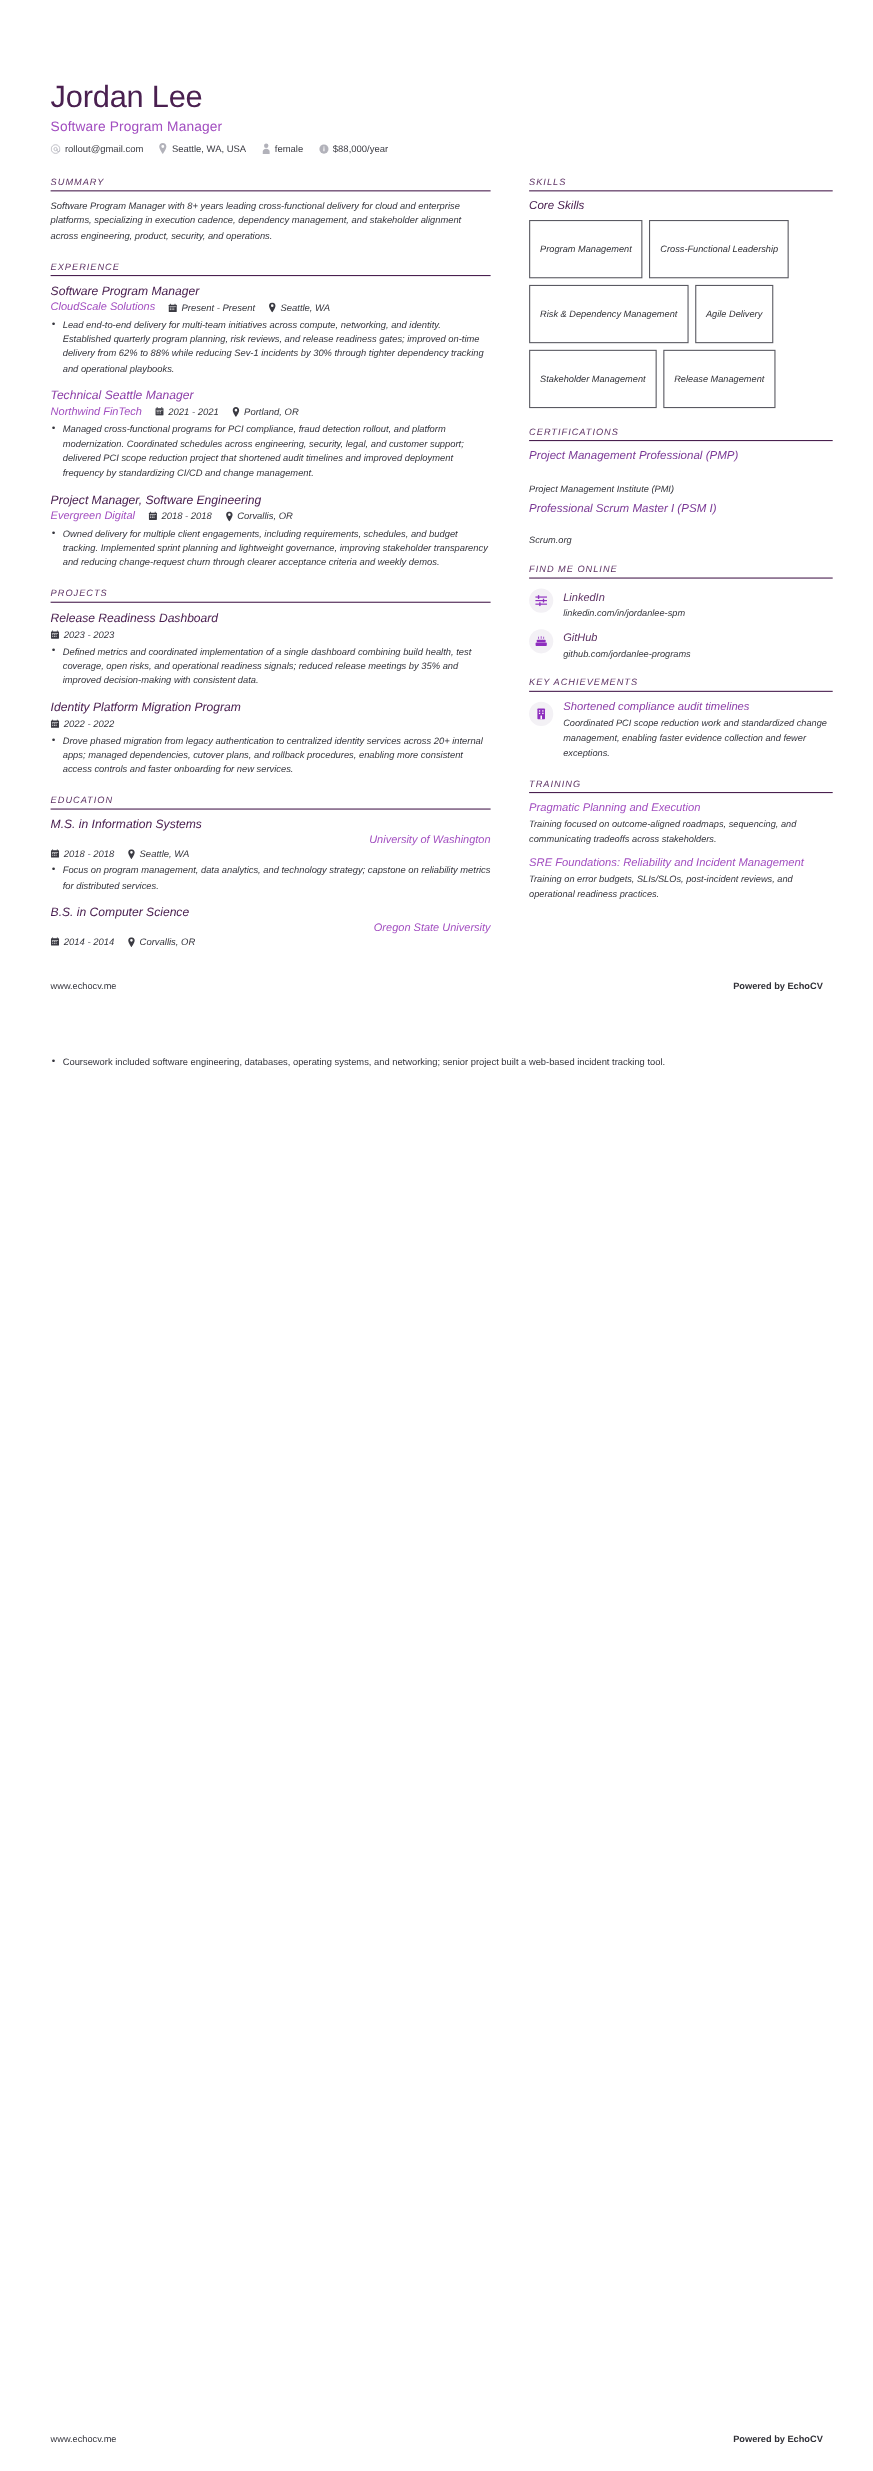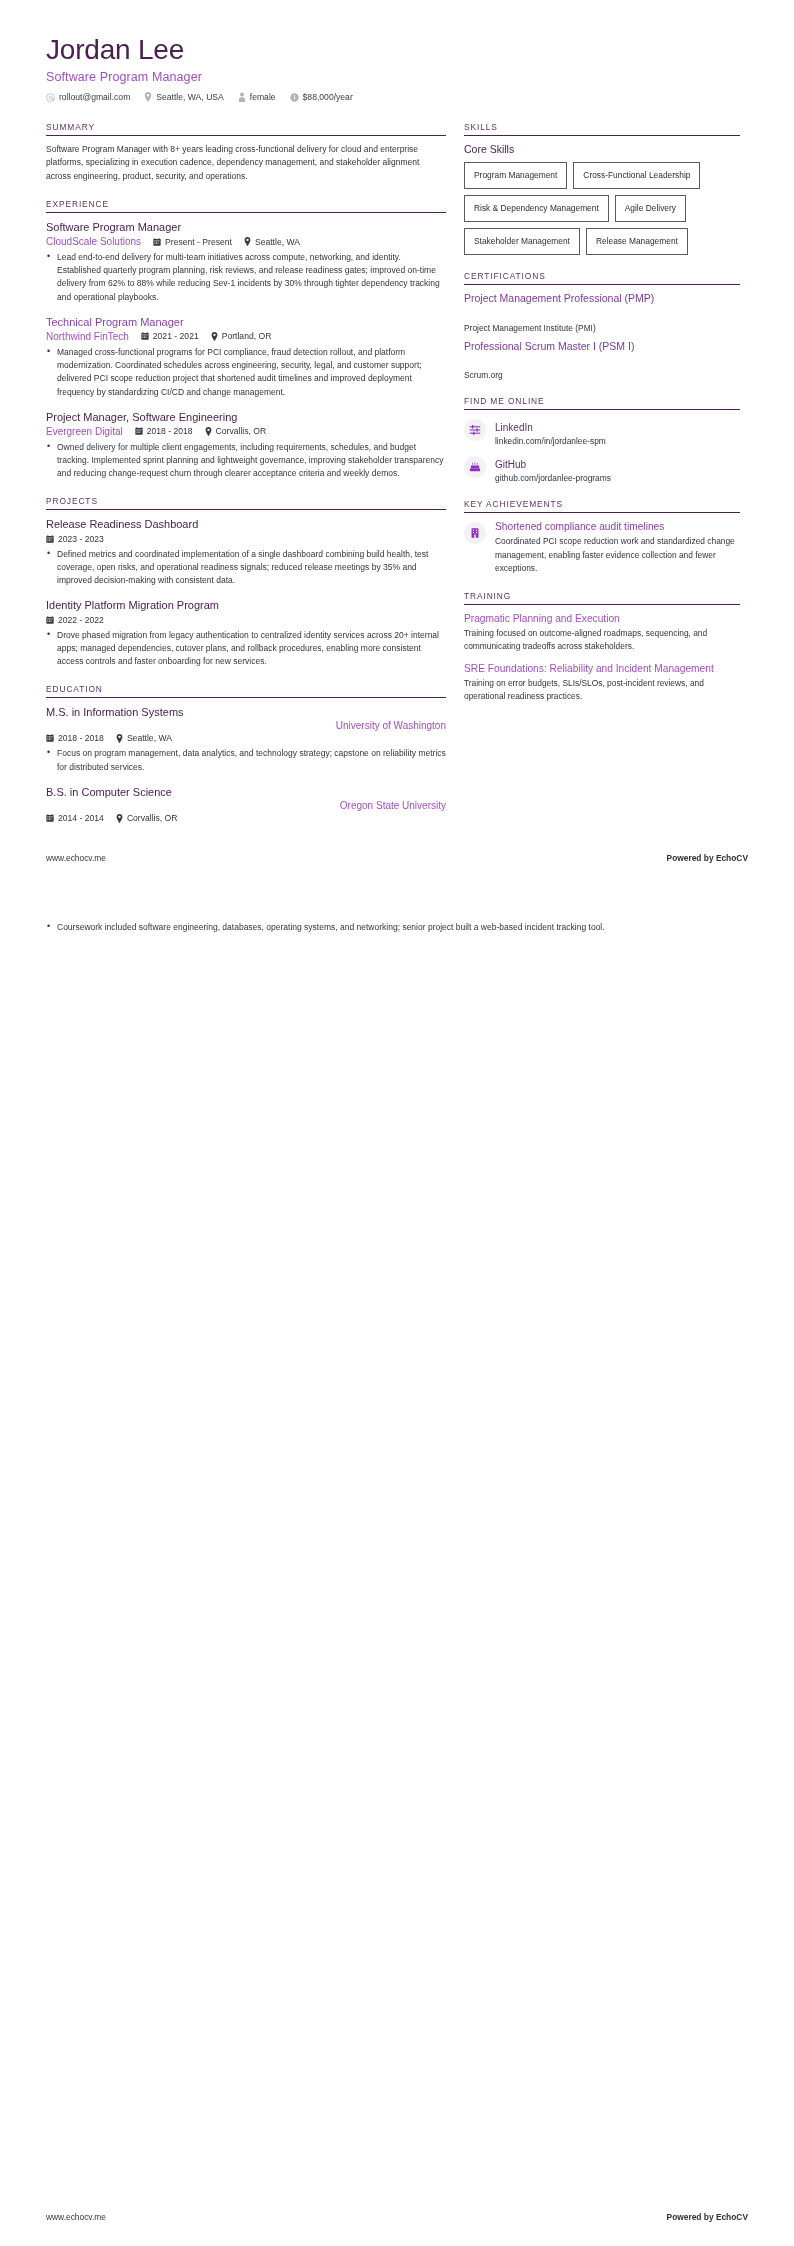--- a/index.html
+++ b/index.html
@@ -18,20 +18,21 @@
   }
 
   
   .header { padding: 34px 46px 0 46px; }
   .name {
     font-size: 28px;
     font-weight: 400;
     letter-spacing: -0.2px;
     color: #4a2050;
     line-height: 1.15;
+    margin-top: 38px;
   }
   .headline {
     font-size: 12.5px;
     color: #a24ec0;
     margin-top: 4px;
     letter-spacing: 0.1px;
   }
   .contact-row {
     display: flex;
     align-items: center;
@@ -42,22 +43,23 @@
     color: #3a3a42;
   }
   .contact-item { display: flex; align-items: center; gap: 4px; }
   .contact-item svg { display: block; }
   .ic { fill: #b2b2ba; }
 
   
   .cols {
     display: flex;
     padding: 20px 46px 0 46px;
-    gap: 18px;
+    gap: 35px;
     align-items: flex-start;
+    font-style: italic;
   }
   .col-left { width: 400px; flex: 0 0 400px; }
   .col-right { width: 276px; flex: 0 0 276px; }
 
   
   .sec { margin-bottom: 16px; }
   .sec-title {
     font-size: 8.4px;
     letter-spacing: 0.9px;
     color: #5c3163;
@@ -127,21 +129,21 @@
 
   
   .skill-group-name {
     font-size: 10.5px;
     color: #4a2050;
     margin-bottom: 7px;
   }
   .chips { display: flex; flex-wrap: wrap; gap: 6px; }
   .chip {
     border: 1px solid #5a5a62;
-    padding: 7px 9px;
+    padding: 20px 9px;
     font-size: 8.4px;
     color: #2f2f35;
     background: #fff;
     line-height: 1.3;
   }
 
   
   .cert { margin-bottom: 7px; }
   .cert-name {
     font-size: 10.5px;
@@ -322,21 +324,21 @@
                 </span>
               <span>Seattle, WA</span>
             </span>
           </div>
           <ul class="bullets">
             <li>Lead end-to-end delivery for multi-team initiatives across compute, networking, and identity. Established quarterly program planning, risk reviews, and release readiness gates; improved on-time delivery from 62% to 88% while reducing Sev-1 incidents by 30% through tighter dependency tracking and operational playbooks.</li>
           </ul>
         </div>
 
         <div class="entry">
-          <div class="entry-title accent">Technical Program Manager</div>
+          <div class="entry-title accent">Technical Seattle Manager</div>
           <div class="entry-meta">
             <span class="entry-org">Northwind FinTech</span>
             <span class="meta-bit">
               <span>
                   <svg width="8" height="8" viewBox="0 0 14 14">
                     <rect class="ic-dark" x="0.6" y="1.8" width="12.8" height="11.6" rx="1"></rect>
                     <rect x="2" y="4.6" width="10" height="0.9" fill="#fff"></rect>
                     <rect x="2.6" y="6.5" width="1.5" height="1.3" fill="#fff"></rect>
                     <rect x="5.3" y="6.5" width="1.5" height="1.3" fill="#fff"></rect>
                     <rect x="8" y="6.5" width="1.5" height="1.3" fill="#fff"></rect>

